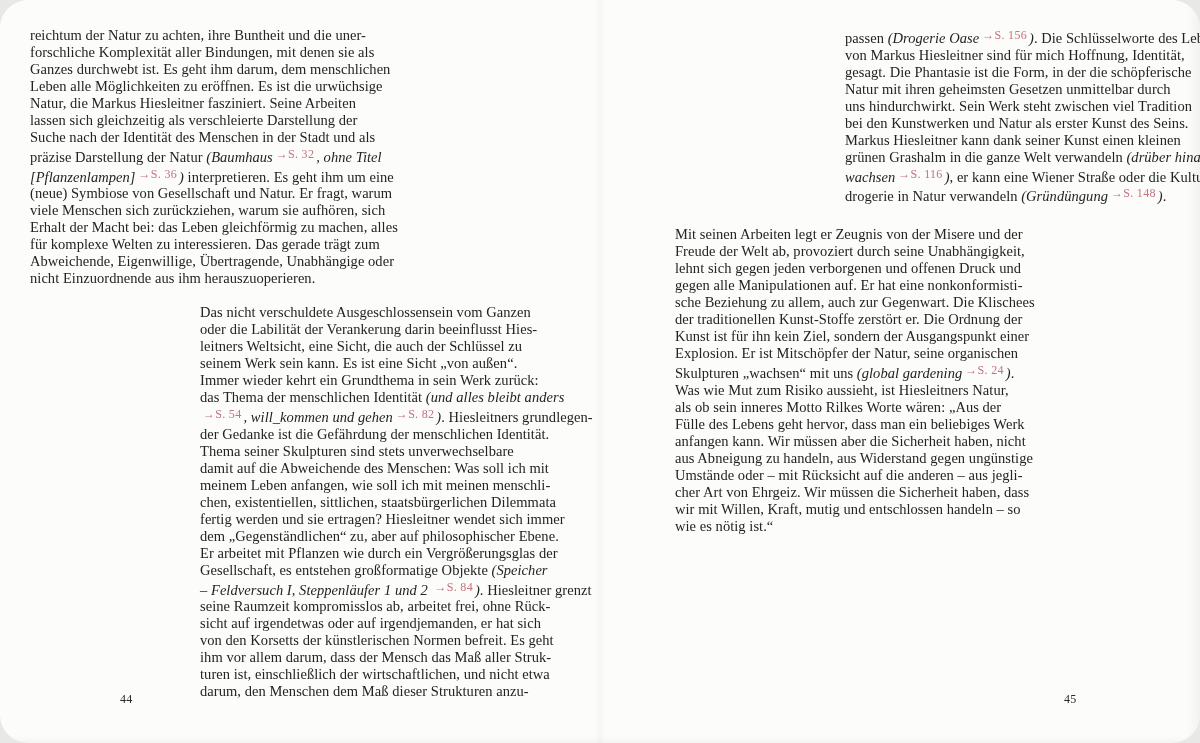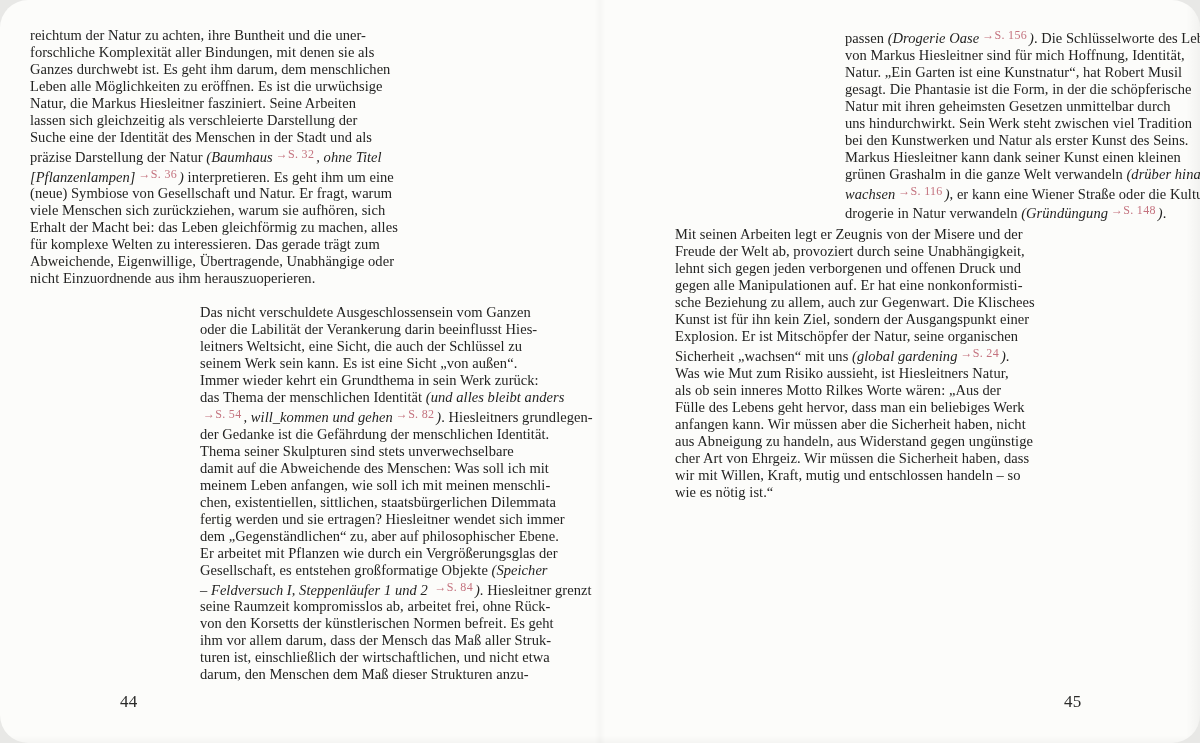--- a/index.html
+++ b/index.html
@@ -40,41 +40,41 @@
     font-size:12px;
     font-style:normal;
     color:#c4737f;
     vertical-align:3.5px;
     letter-spacing:0.3px;
     padding:0 2px 0 3px;
     text-align:center;
   }
   .pagenum{
     position:absolute;
-    font-size:17px;
+    font-size:12px;
     letter-spacing:0.3px;
     color:#2a2a29;
   }
   .pagenum-left{left:120px;top:692px;}
   .pagenum-right{left:1064px;top:692px;}
 </style>
 </head>
 <body>
 
 <main class="spread">
 
   <section>
     <div class="para" style="left: 30px; top: 27px; width: 400px;">
         <div class="line"><span>reichtum der Natur zu achten, ihre Buntheit und die uner-</span></div>
         <div class="line"><span>forschliche Komplexität aller Bindungen, mit denen sie als</span></div>
         <div class="line"><span>Ganzes durchwebt ist. Es geht ihm darum, dem menschlichen</span></div>
         <div class="line"><span>Leben alle Möglichkeiten zu eröffnen. Es ist die urwüchsige</span></div>
         <div class="line"><span>Natur, die Markus Hiesleitner fasziniert. Seine Arbeiten</span></div>
         <div class="line"><span>lassen sich gleichzeitig als verschleierte Darstellung der</span></div>
-        <div class="line"><span>Suche eine der Identität des Menschen in der Stadt und als</span></div>
+        <div class="line"><span>Suche nach der Identität des Menschen in der Stadt und als</span></div>
         <div class="line"><span>präzise Darstellung der Natur </span><span class="it">(Baumhaus</span><span class="ref">→S. 32</span><span class="it">, ohne Titel</span></div>
         <div class="line"><span class="it">[Pflanzenlampen]</span><span class="ref">→S. 36</span><span class="it">)</span><span> interpretieren. Es geht ihm um eine</span></div>
         <div class="line"><span>(neue) Symbiose von Gesellschaft und Natur. Er fragt, warum</span></div>
         <div class="line"><span>viele Menschen sich zurückziehen, warum sie aufhören, sich</span></div>
         <div class="line"><span>Erhalt der Macht bei: das Leben gleichförmig zu machen, alles</span></div>
         <div class="line"><span>für komplexe Welten zu interessieren. Das gerade trägt zum</span></div>
         <div class="line"><span>Abweichende, Eigenwillige, Übertragende, Unabhängige oder</span></div>
         <div class="line"><span>nicht Einzuordnende aus ihm herauszuoperieren.</span></div>
       </div>
     <div class="para" style="left: 200px; top: 304px; width: 430px;">
@@ -89,56 +89,58 @@
         <div class="line"><span>Thema seiner Skulpturen sind stets unverwechselbare</span></div>
         <div class="line"><span>damit auf die Abweichende des Menschen: Was soll ich mit</span></div>
         <div class="line"><span>meinem Leben anfangen, wie soll ich mit meinen menschli-</span></div>
         <div class="line"><span>chen, existentiellen, sittlichen, staatsbürgerlichen Dilemmata</span></div>
         <div class="line"><span>fertig werden und sie ertragen? Hiesleitner wendet sich immer</span></div>
         <div class="line"><span>dem „Gegenständlichen“ zu, aber auf philosophischer Ebene.</span></div>
         <div class="line"><span>Er arbeitet mit Pflanzen wie durch ein Vergrößerungsglas der</span></div>
         <div class="line"><span>Gesellschaft, es entstehen großformatige Objekte </span><span class="it">(Speicher</span></div>
         <div class="line"><span class="it">– Feldversuch I, Steppenläufer 1 und 2 </span><span class="ref">→S. 84</span><span class="it">)</span><span>. Hiesleitner grenzt</span></div>
         <div class="line"><span>seine Raumzeit kompromisslos ab, arbeitet frei, ohne Rück-</span></div>
+        <div class="line"><span>sicht auf irgendetwas oder auf irgendjemanden, er hat sich</span></div>
         <div class="line"><span>von den Korsetts der künstlerischen Normen befreit. Es geht</span></div>
         <div class="line"><span>ihm vor allem darum, dass der Mensch das Maß aller Struk-</span></div>
         <div class="line"><span>turen ist, einschließlich der wirtschaftlichen, und nicht etwa</span></div>
         <div class="line"><span>darum, den Menschen dem Maß dieser Strukturen anzu-</span></div>
       </div>
     <div class="pagenum pagenum-left">44</div>
   </section>
 
   <section>
     <div class="para" style="left: 845px; top: 27px; width: 352px;">
         <div class="line"><span>passen </span><span class="it">(Drogerie Oase</span><span class="ref">→S. 156</span><span class="it">)</span><span>. Die Schlüsselworte des Lebens</span></div>
         <div class="line"><span>von Markus Hiesleitner sind für mich Hoffnung, Identität,</span></div>
-        <div class="line"><span>Natur. „Ein Garten ist eine Kunstnatur“, hat Robert Musil</span></div>
         <div class="line"><span>gesagt. Die Phantasie ist die Form, in der die schöpferische</span></div>
         <div class="line"><span>Natur mit ihren geheimsten Gesetzen unmittelbar durch</span></div>
         <div class="line"><span>uns hindurchwirkt. Sein Werk steht zwischen viel Tradition</span></div>
         <div class="line"><span>bei den Kunstwerken und Natur als erster Kunst des Seins.</span></div>
         <div class="line"><span>Markus Hiesleitner kann dank seiner Kunst einen kleinen</span></div>
         <div class="line"><span>grünen Grashalm in die ganze Welt verwandeln </span><span class="it">(drüber hinaus</span></div>
         <div class="line"><span class="it">wachsen</span><span class="ref">→S. 116</span><span class="it">)</span><span>, er kann eine Wiener Straße oder die Kultur-</span></div>
         <div class="line"><span>drogerie in Natur verwandeln </span><span class="it">(Gründüngung</span><span class="ref">→S. 148</span><span class="it">)</span><span>.</span></div>
       </div>
     <div class="para" style="left: 675px; top: 226px; width: 352px;">
         <div class="line"><span>Mit seinen Arbeiten legt er Zeugnis von der Misere und der</span></div>
         <div class="line"><span>Freude der Welt ab, provoziert durch seine Unabhängigkeit,</span></div>
         <div class="line"><span>lehnt sich gegen jeden verborgenen und offenen Druck und</span></div>
         <div class="line"><span>gegen alle Manipulationen auf. Er hat eine nonkonformisti-</span></div>
         <div class="line"><span>sche Beziehung zu allem, auch zur Gegenwart. Die Klischees</span></div>
+        <div class="line"><span>der traditionellen Kunst-Stoffe zerstört er. Die Ordnung der</span></div>
         <div class="line"><span>Kunst ist für ihn kein Ziel, sondern der Ausgangspunkt einer</span></div>
         <div class="line"><span>Explosion. Er ist Mitschöpfer der Natur, seine organischen</span></div>
-        <div class="line"><span>Sicherheit „wachsen“ mit uns </span><span class="it">(global gardening</span><span class="ref">→S. 24</span><span class="it">)</span><span>.</span></div>
+        <div class="line"><span>Skulpturen „wachsen“ mit uns </span><span class="it">(global gardening</span><span class="ref">→S. 24</span><span class="it">)</span><span>.</span></div>
         <div class="line"><span>Was wie Mut zum Risiko aussieht, ist Hiesleitners Natur,</span></div>
         <div class="line"><span>als ob sein inneres Motto Rilkes Worte wären: „Aus der</span></div>
         <div class="line"><span>Fülle des Lebens geht hervor, dass man ein beliebiges Werk</span></div>
         <div class="line"><span>anfangen kann. Wir müssen aber die Sicherheit haben, nicht</span></div>
         <div class="line"><span>aus Abneigung zu handeln, aus Widerstand gegen ungünstige</span></div>
+        <div class="line"><span>Umstände oder – mit Rücksicht auf die anderen – aus jegli-</span></div>
         <div class="line"><span>cher Art von Ehrgeiz. Wir müssen die Sicherheit haben, dass</span></div>
         <div class="line"><span>wir mit Willen, Kraft, mutig und entschlossen handeln – so</span></div>
         <div class="line"><span>wie es nötig ist.“</span></div>
       </div>
     <div class="pagenum pagenum-right">45</div>
   </section>
 
   <div class="fold"></div>
   <div class="edge-right"></div>
   <div class="edge-bottom"></div>

